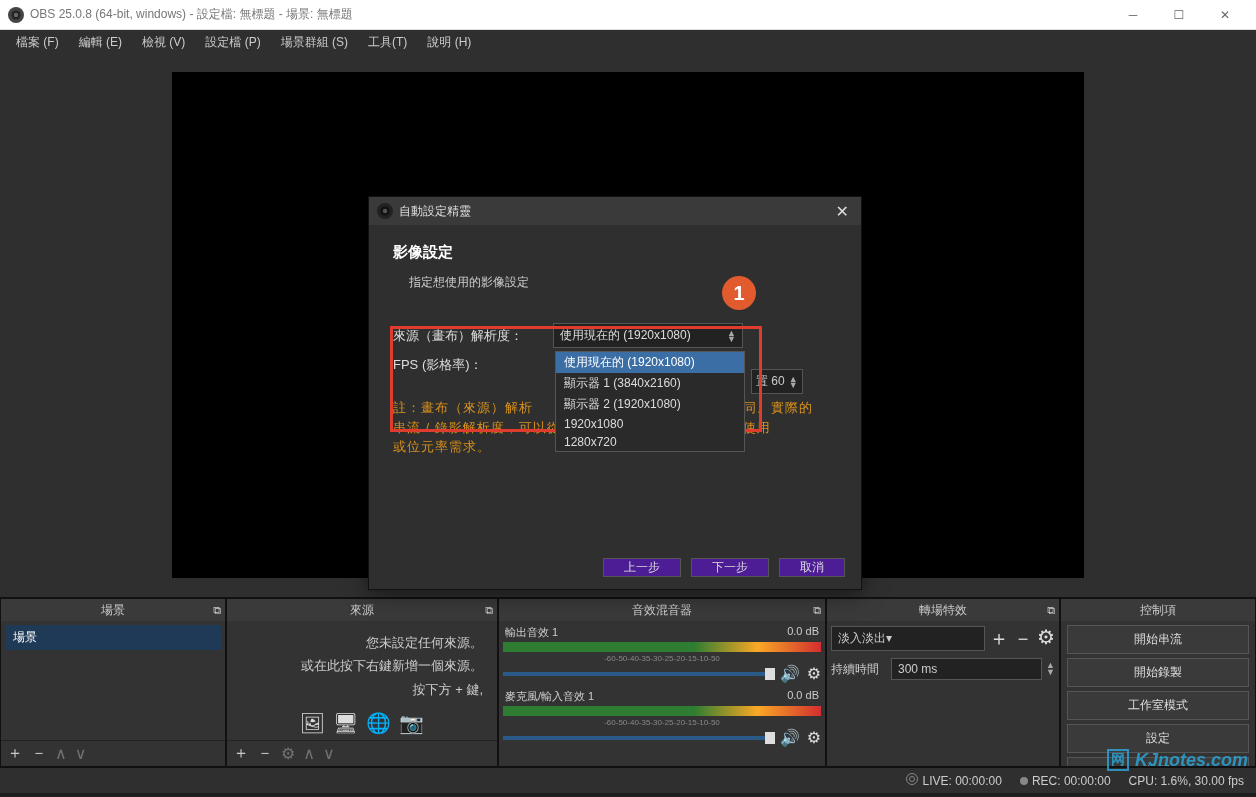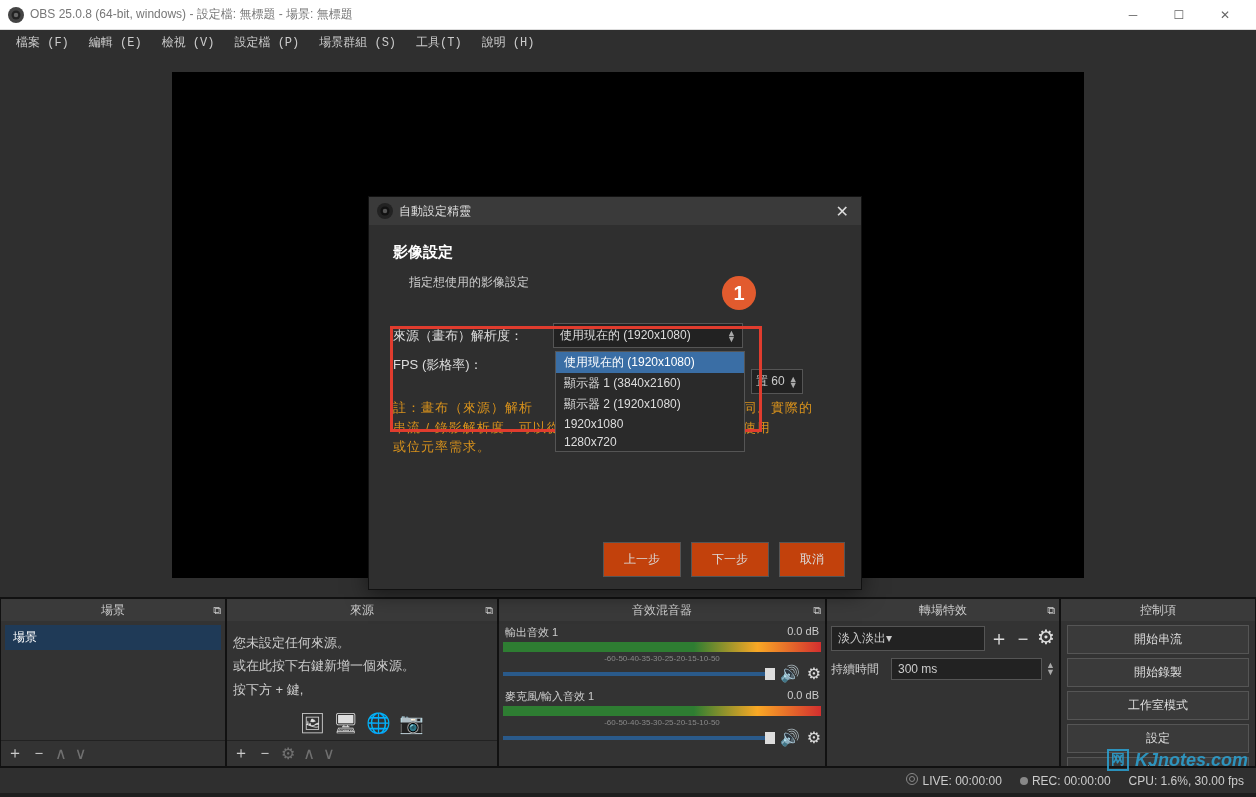--- a/index.html
+++ b/index.html
@@ -8,39 +8,39 @@
 
 .titlebar { background: #fff; height: 30px; display: flex; align-items: center; padding: 0 8px; border-bottom: 1px solid #ddd; }
 .titlebar-icon { width: 16px; height: 16px; border-radius: 50%; background: #444; margin-right: 6px; display: flex; align-items: center; justify-content: center; }
 .titlebar-icon svg { width: 12px; height: 12px; }
 .titlebar-text { color: #777; font-size: 12px; flex: 1; }
 .win-controls { display: flex; }
 .win-btn { width: 46px; height: 30px; display: flex; align-items: center; justify-content: center; color: #666; font-size: 12px; }
 
 
 .menubar { background: #2f2f2f; height: 24px; display: flex; align-items: center; padding: 0 6px; }
-.menu-item { color: #ccc; font-size: 12px; padding: 3px 10px; font-family: Liberation Mono, monospace; }
+.menu-item { color: #ccc; font-size: 12px; padding: 3px 10px; }
 
 
 .preview-area { background: #2f2f2f; height: 543px; padding: 18px; display: flex; justify-content: center; position: relative; }
 .preview-canvas { background: #000; width: 912px; height: 506px; }
 
 
 .docks { display: flex; height: 170px; background: #2f2f2f; border-top: 1px solid #111; }
 .dock { background: #333; border: 1px solid #111; display: flex; flex-direction: column; }
 .dock-header { background: #3a3a3a; height: 22px; display: flex; align-items: center; justify-content: center; color: #ccc; font-size: 12px; position: relative; }
 .dock-pop { position: absolute; right: 4px; color: #ccc; font-size: 11px; }
 .dock-body { flex: 1; padding: 4px; color: #ccc; font-size: 12px; overflow: hidden; }
 .dock-toolbar { height: 26px; display: flex; align-items: center; gap: 8px; padding: 0 6px; color: #ccc; font-size: 16px; border-top: 1px solid #222; }
 
 
 .scene-item { background: #1f3a57; color: #fff; padding: 4px 8px; font-size: 12px; }
 
 
-.sources-empty { text-align: left; color: #ccc; font-size: 13px; padding: 10px 6px; line-height: 1.8; }
+.sources-empty { text-align: right; color: #ccc; font-size: 13px; padding: 10px 14px; line-height: 1.8; }
 .src-icons { display: flex; justify-content: center; gap: 8px; margin-top: 4px; font-size: 20px; color: #ddd; }
 
 
 .mixer-channel { margin-bottom: 6px; }
 .mixer-top { display: flex; justify-content: space-between; color: #ccc; font-size: 11px; padding: 0 2px; }
 .meter { height: 10px; background: linear-gradient(to right, #2e7d32 0%, #2e7d32 60%, #f9a825 80%, #d32f2f 100%); margin: 2px 0; position: relative; }
 .meter-ticks { height: 10px; font-size: 8px; color: #888; display: flex; justify-content: center; padding: 0 2px; }
 .slider-row { display: flex; align-items: center; gap: 6px; }
 .slider-track { flex: 1; height: 4px; background: #2a5a8a; position: relative; }
 .slider-thumb { position: absolute; right: 0; top: -4px; width: 10px; height: 12px; background: #ddd; }
@@ -75,21 +75,21 @@
 .form-row { display: flex; align-items: center; margin-bottom: 8px; }
 .form-label { color: #ddd; font-size: 13px; text-align: left; padding-right: 8px; }
 .form-select { background: #222; color: #ddd; border: 1px solid #555; padding: 3px 6px; font-size: 12px; display: flex; align-items: center; justify-content: space-between; width: 190px; }
 .sel-caret { color: #aaa; font-size: 9px; display: flex; flex-direction: column; line-height: 6px; }
 .dropdown-panel { position: absolute; left: 186px; top: 154px; width: 190px; background: #2a2a2a; border: 1px solid #555; z-index: 20; }
 .dropdown-item { color: #ddd; font-size: 12px; padding: 2px 8px; }
 .dropdown-item.sel { background: #3a6ea5; color: #fff; }
 .fps-partial { position: absolute; left: 382px; top: 172px; color:#ccc; font-size:12px; background:#222; border:1px solid #555; padding:3px 4px; display:flex; align-items:center; gap:4px;}
 .note { color: #d8921c; font-size: 13px; line-height: 1.5; margin-top: 24px; letter-spacing: 1px; }
 .dialog-buttons { position: absolute; bottom: 12px; right: 16px; display: flex; gap: 10px; }
-.dlg-btn { background: #c2410c; color: #ddd; border: 1px solid #555; padding: 8px 20px; font-size: 12px; }
+.dlg-btn { background: #4c1d95; color: #ddd; border: 1px solid #555; padding: 0 20px; font-size: 12px; }
 
 
 .highlight-box { position: absolute; border: 3px solid #e03c2e; pointer-events: none; }
 .badge { position: absolute; width: 34px; height: 34px; border-radius: 50%; background: #e25b2e; color: #fff; font-size: 20px; font-weight: bold; display: flex; align-items: center; justify-content: center; }
 </style>
 </head>
 <body>
 
 <div class="titlebar">
   <span class="titlebar-icon">

